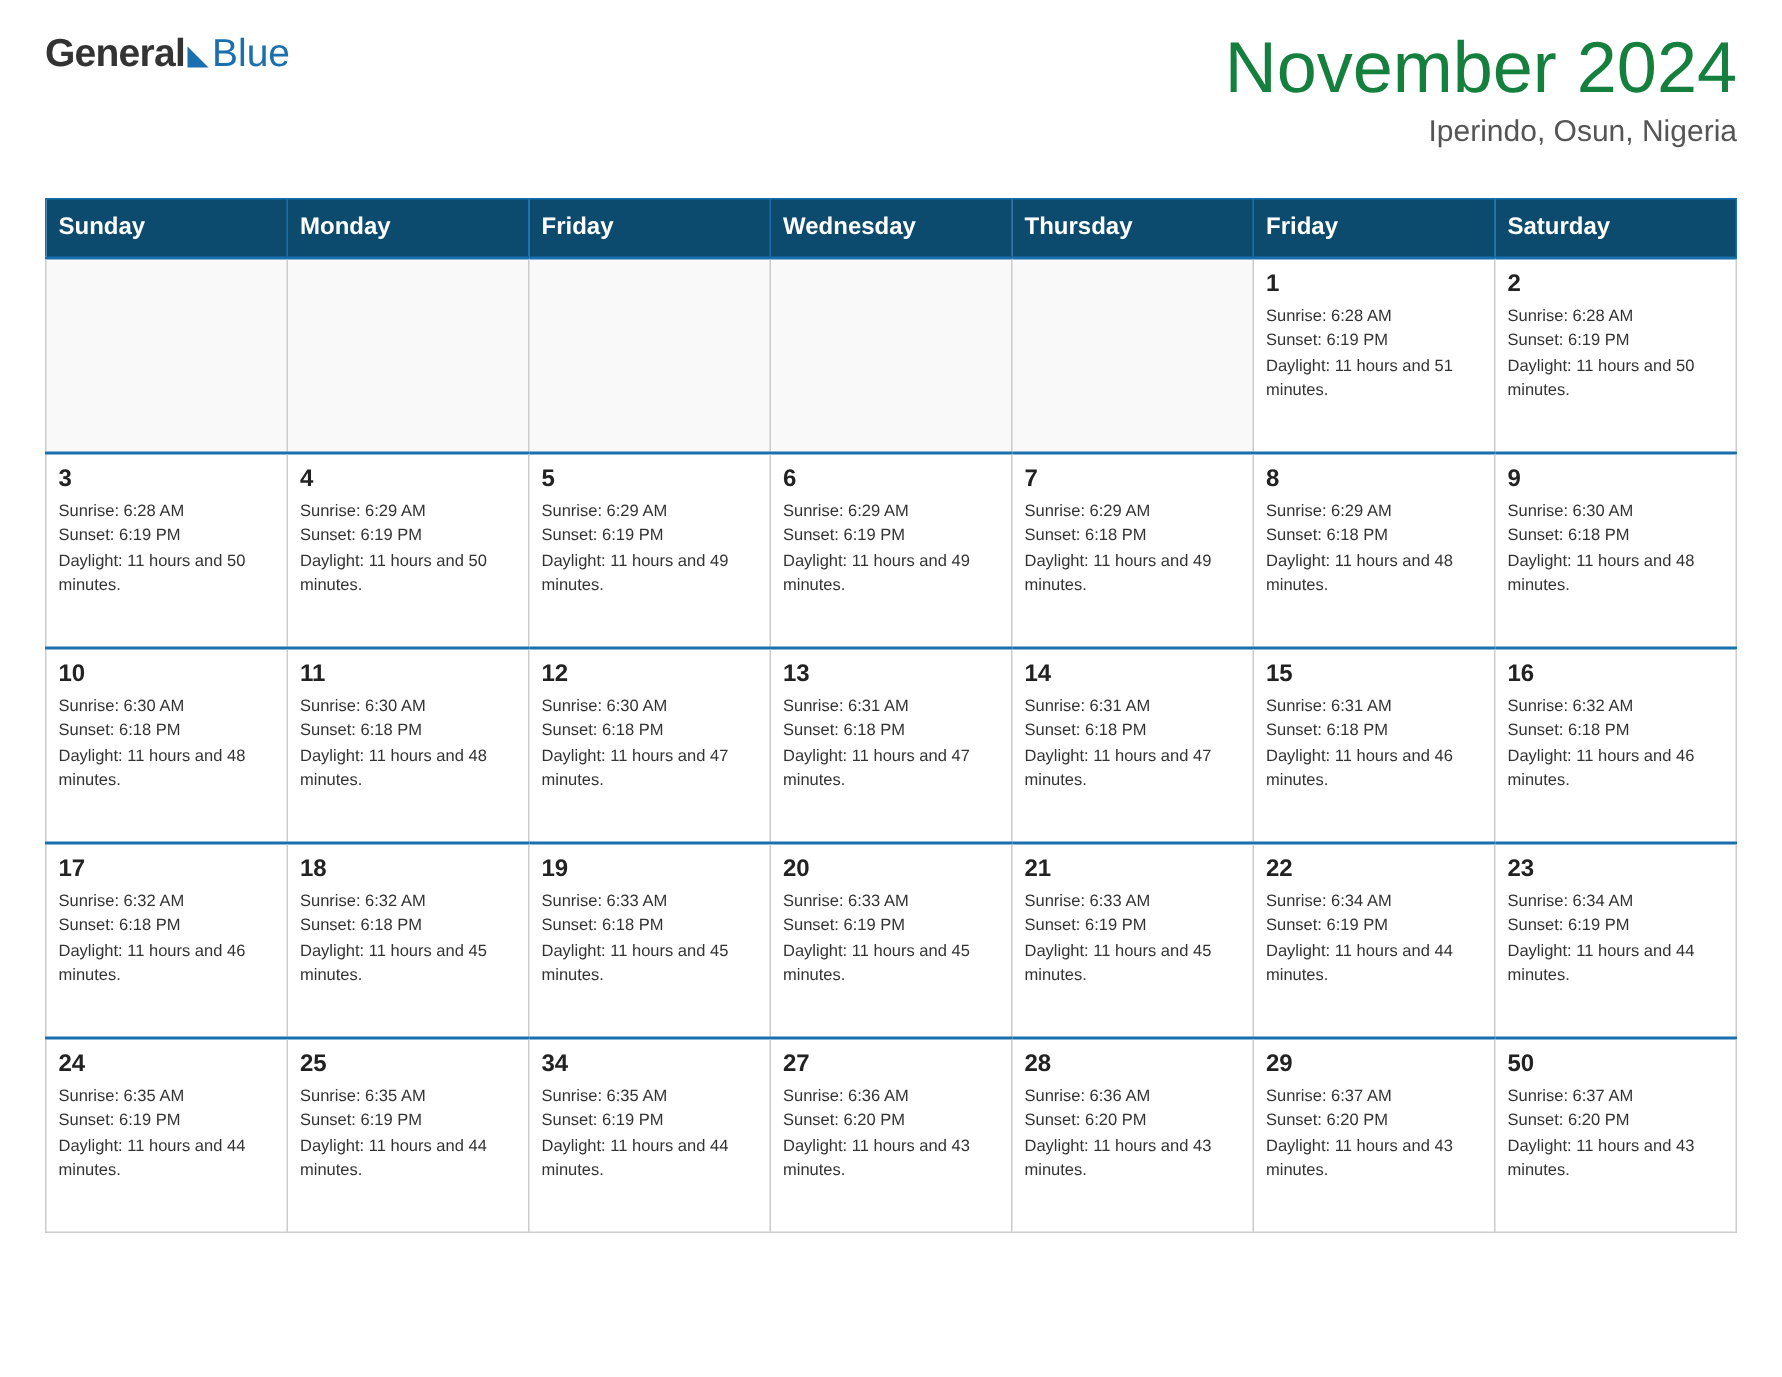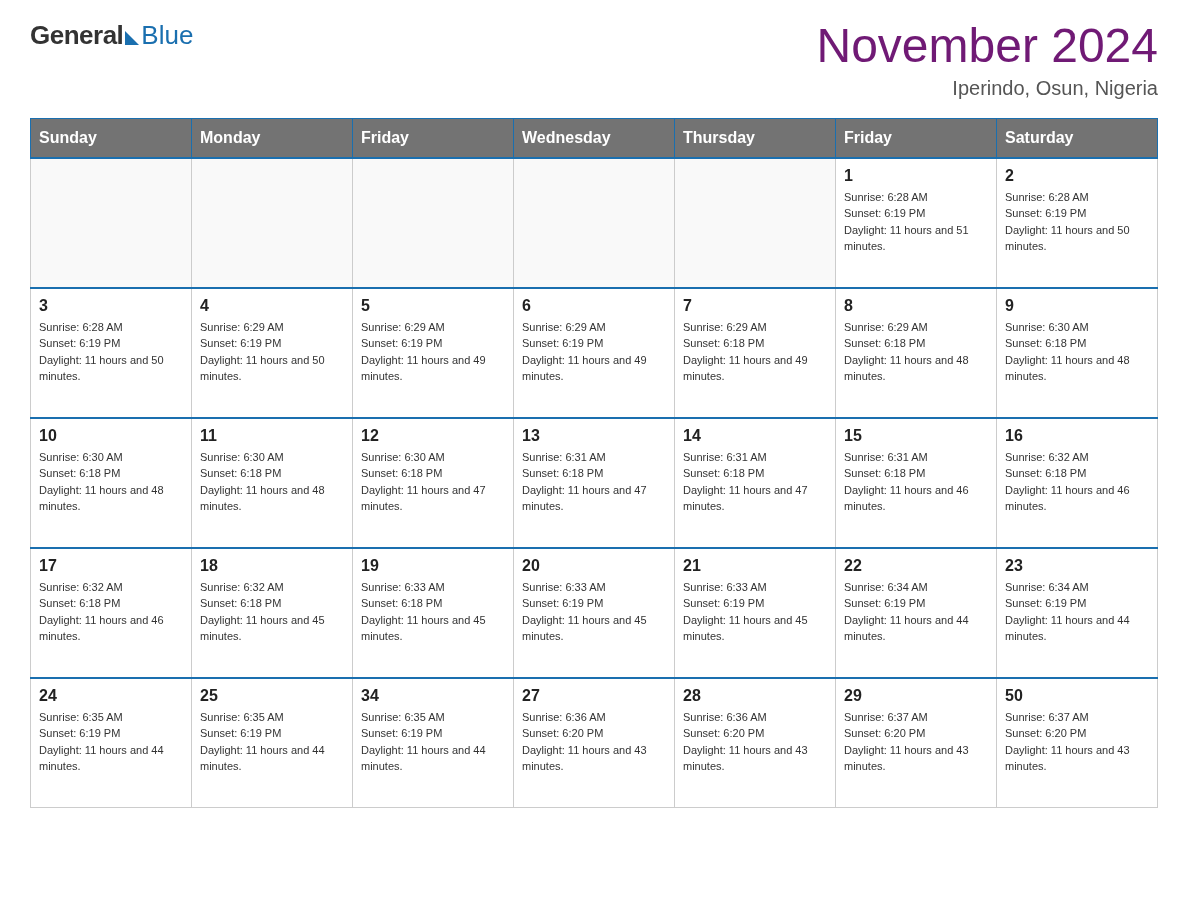--- a/index.html
+++ b/index.html
@@ -7,21 +7,21 @@
       font-family: Arial, sans-serif;
       background: #fff;
       padding: 20px 30px;
       width: 1188px;
       min-height: 918px;
     }
     .header-area {
       display: flex;
       justify-content: space-between;
       align-items: flex-start;
-      margin-bottom: 18px;
+      margin-bottom: 32px;
     }
     .logo {
       display: flex;
       flex-direction: column;
       align-items: flex-start;
     }
     .logo-top {
       display: flex;
       align-items: center;
     }
@@ -45,35 +45,35 @@
       font-weight: normal;
       color: #1a6faf;
       margin-left: 2px;
     }
     .title-area {
       text-align: right;
     }
     .calendar-title {
       font-size: 48px;
       font-weight: 300;
-      color: #701a75;
+      color: #15803d;
       line-height: 1.1;
     }
     .calendar-subtitle {
       font-size: 20px;
       color: #555;
       margin-top: 4px;
     }
     table {
       width: 100%;
       border-collapse: collapse;
       table-layout: fixed;
     }
     thead tr th {
-      background-color: #737373;
+      background-color: #0c4a6e;
       color: #fff;
       font-size: 16px;
       font-weight: bold;
       padding: 10px 8px;
       text-align: left;
       border: 1px solid #1a6faf;
     }
     tbody tr td {
       vertical-align: top;
       padding: 8px;

